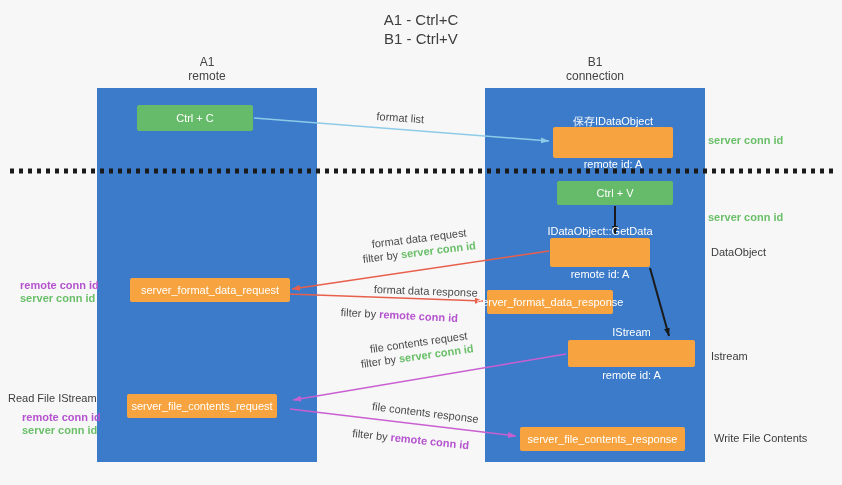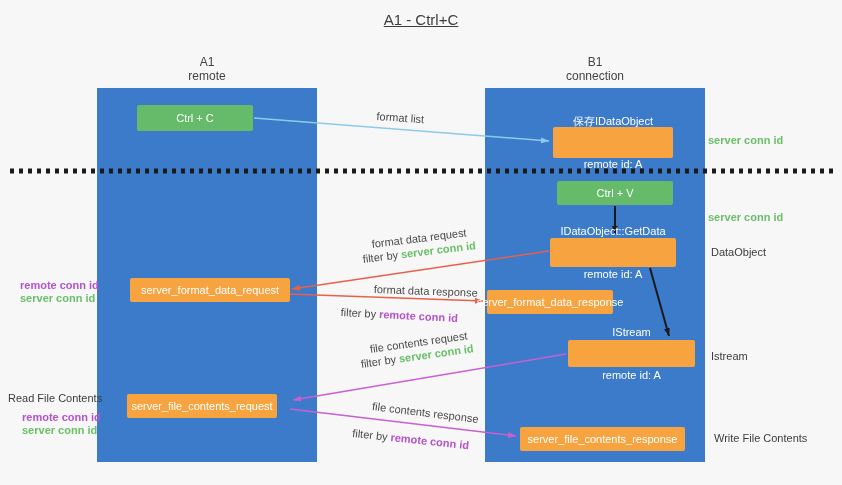--- a/index.html
+++ b/index.html
@@ -9,21 +9,21 @@
     -webkit-font-smoothing:antialiased;
   }
   .canvas{
     position:relative;
     width:842px;height:485px;
     background:#f7f7f7;
     overflow:hidden;
   }
   .title{
     position:absolute;left:0;top:10px;width:842px;
-    text-align:center;color:#3d3d3d;font-size:15px;line-height:19px;text-decoration:underline;
+    text-align:center;color:#3d3d3d;font-size:15px;line-height:19px;
   }
   .lane-header{
     position:absolute;width:220px;text-align:center;
     color:#444;font-size:12px;line-height:14px;top:55px;
   }
   .lane{
     position:absolute;top:88px;width:220px;height:374px;
     background:#3b7bca;
   }
   .arrow-layer{
@@ -48,20 +48,21 @@
     transform-origin:left top;
   }
 </style>
 </head>
 <body>
 
 <div class="canvas">
 
   <div class="title">
     <div>A1 - Ctrl+C</div>
+    <div>B1 - Ctrl+V</div>
   </div>
 
   <div class="lane-header" style="left:97px;">
     <div>A1</div>
     <div>remote</div>
   </div>
   <div class="lane-header" style="left:485px;">
     <div>B1</div>
     <div>connection</div>
   </div>
@@ -104,21 +105,21 @@
     <span>server_file_contents_request</span>
   </div>
 
   <div class="node orange-box" style="left:553px;top:127px;width:120px;height:31px;">
     <span>保存IDataObject</span>
     <span>remote id: A</span>
   </div>
   <div class="node green-box" style="left:557px;top:181px;width:116px;height:24px;">
     <span>Ctrl + V</span>
   </div>
-  <div class="node orange-box" style="left:550px;top:238px;width:126px;height:29px;">
+  <div class="node orange-box" style="left:550px;top:238px;width:100px;height:29px;">
     <span>IDataObject::GetData</span>
     <span>remote id: A</span>
   </div>
   <div class="node orange-box" style="left:487px;top:290px;width:126px;height:24px;">
     <span>server_format_data_response</span>
   </div>
   <div class="node orange-box" style="left:568px;top:340px;width:127px;height:27px;">
     <span>IStream</span>
     <span>remote id: A</span>
   </div>
@@ -127,21 +128,21 @@
   </div>
 
   <div class="lbl green-t" style="left:708px;top:134px;">server conn id</div>
   <div class="lbl green-t" style="left:708px;top:211px;">server conn id</div>
   <div class="lbl" style="left:711px;top:246px;">DataObject</div>
   <div class="lbl" style="left:711px;top:350px;">Istream</div>
   <div class="lbl" style="left:714px;top:432px;">Write File Contents</div>
 
   <div class="lbl purple-t" style="left:20px;top:279px;">remote conn id</div>
   <div class="lbl green-t" style="left:20px;top:292px;">server conn id</div>
-  <div class="lbl" style="left:8px;top:392px;">Read File Contents</div>
+  <div class="lbl" style="left:8px;top:392px;">Read File IStream</div>
   <div class="lbl purple-t" style="left:22px;top:411px;">remote conn id</div>
   <div class="lbl green-t" style="left:22px;top:424px;">server conn id</div>
 
   <div class="alabel" style="left:377px;top:110px;transform:rotate(4deg);">format list</div>
 
   <div class="alabel" style="left:371px;top:238px;transform:rotate(-7deg);">format data request</div>
   <div class="alabel" style="left:362px;top:253px;transform:rotate(-7deg);">
     <span>filter by </span><span class="green-t">server conn id</span>
   </div>
 

